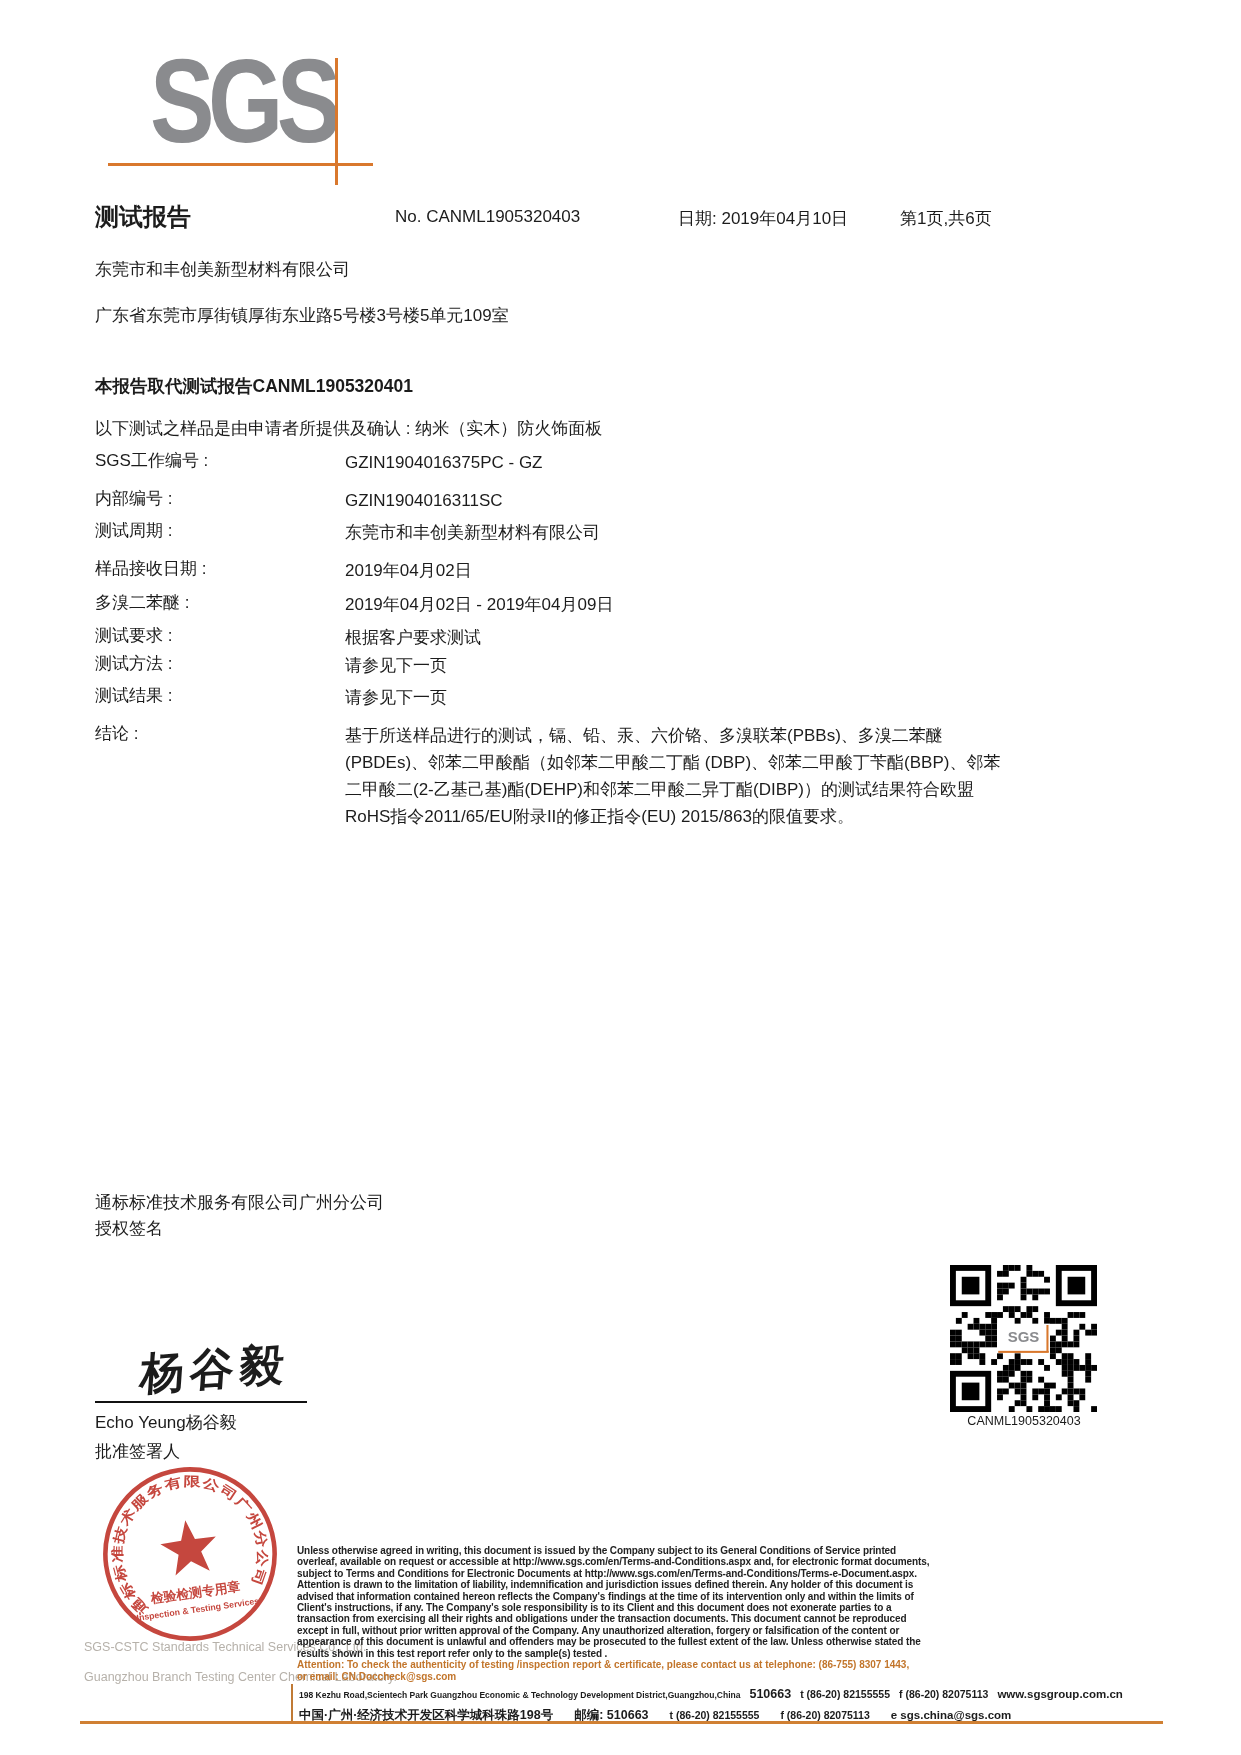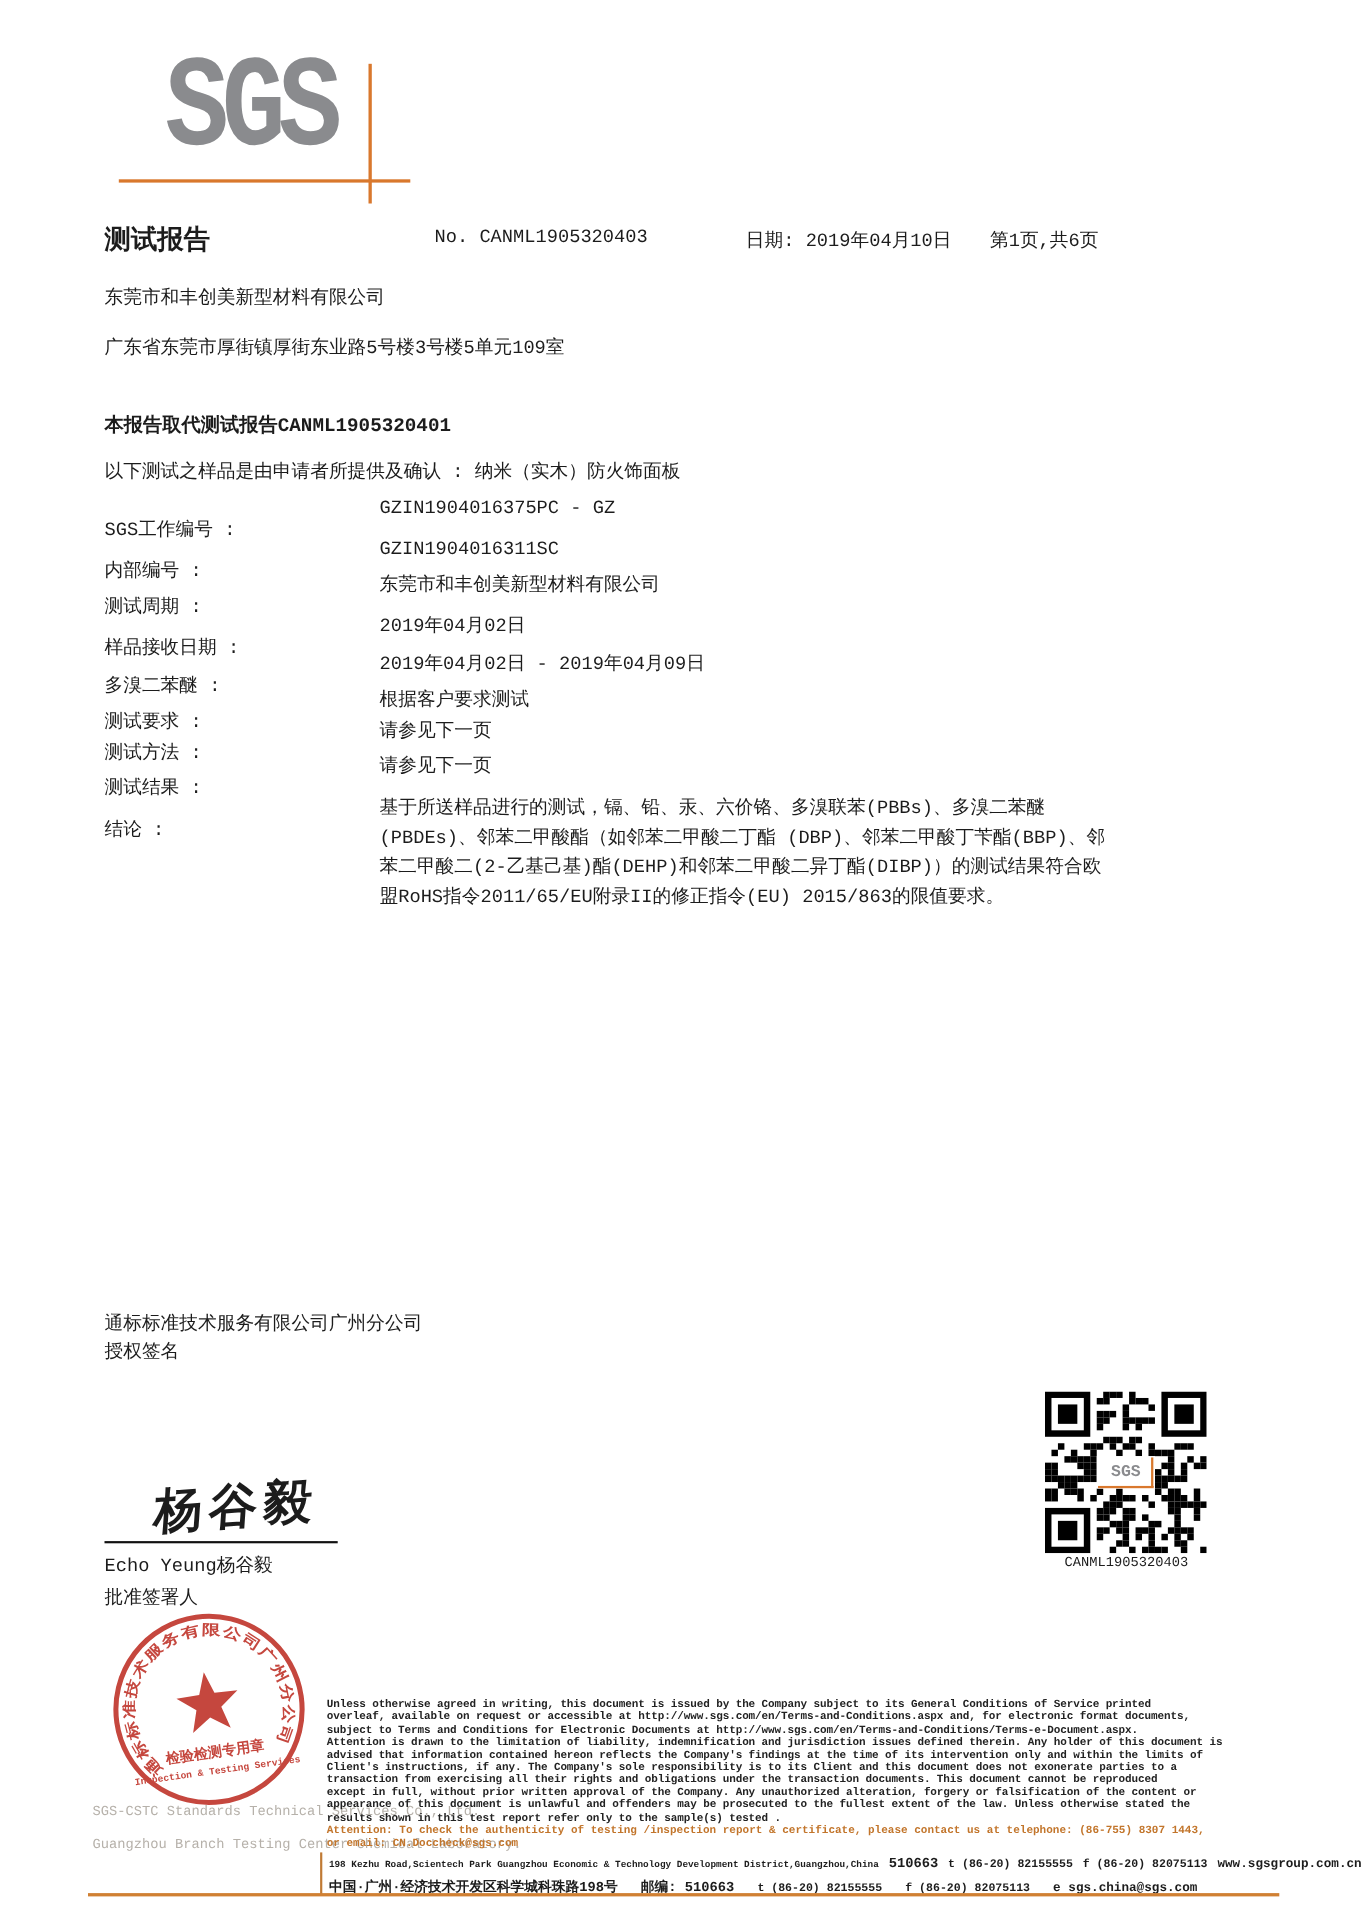--- a/index.html
+++ b/index.html
@@ -1,17 +1,17 @@
 <!DOCTYPE html>
 <html><head>
 <meta charset="utf-8">
 <style>
   html,body{margin:0;padding:0;background:#ffffff;}
   .page{position:relative;width:1241px;height:1755px;background:#fff;overflow:hidden;
-        font-family:Liberation Mono, monospace;color:#1c1c1c;}
+        font-family:Liberation Sans, sans-serif;color:#1c1c1c;}
 
   
   .logo-text{position:absolute;left:150px;top:42px;font-size:118px;font-weight:bold;
              color:#8a8b8e;letter-spacing:-8px;line-height:1;transform:scaleX(.82);
              transform-origin:left top;}
   .logo-hline{position:absolute;left:108px;top:163px;width:265px;height:3px;background:#d9782d;}
   .logo-vline{position:absolute;left:335px;top:58px;width:3px;height:127px;background:#d9782d;}
 
   
   .doc-title{position:absolute;left:95px;top:201px;font-size:24px;font-weight:bold;}
@@ -20,21 +20,21 @@
   .page-info{position:absolute;left:890px;top:207px;font-size:17px;margin-left:10px;}
 
   
   .app-name{position:absolute;left:95px;top:258px;font-size:17px;}
   .app-addr{position:absolute;left:95px;top:304px;font-size:17px;}
   .replace-note{position:absolute;left:95px;top:374px;font-size:17.5px;font-weight:bold;}
   .sample-line{position:absolute;left:95px;top:417px;font-size:17px;}
 
   
   .frow{position:absolute;left:95px;display:flex;align-items:flex-start;font-size:17px;}
-  .flabel{width:250px;flex:0 0 250px;margin-top:20px;}
+  .flabel{width:250px;flex:0 0 250px;}
   .fvalue{width:668px;line-height:27px;}
 
   
   .sig-company{position:absolute;left:95px;top:1191px;font-size:17px;}
   .sig-auth{position:absolute;left:95px;top:1217px;font-size:17px;}
   .sig-hand{position:absolute;left:140px;top:1340px;font-size:44px;font-weight:600;
             transform:rotate(-4deg) skewX(-8deg);letter-spacing:6px;}
   .sig-line{position:absolute;left:95px;top:1401px;width:212px;height:2px;background:#111;}
   .sig-name{position:absolute;left:95px;top:1411px;font-size:17px;}
   .sig-title{position:absolute;left:95px;top:1440px;font-size:17px;}

